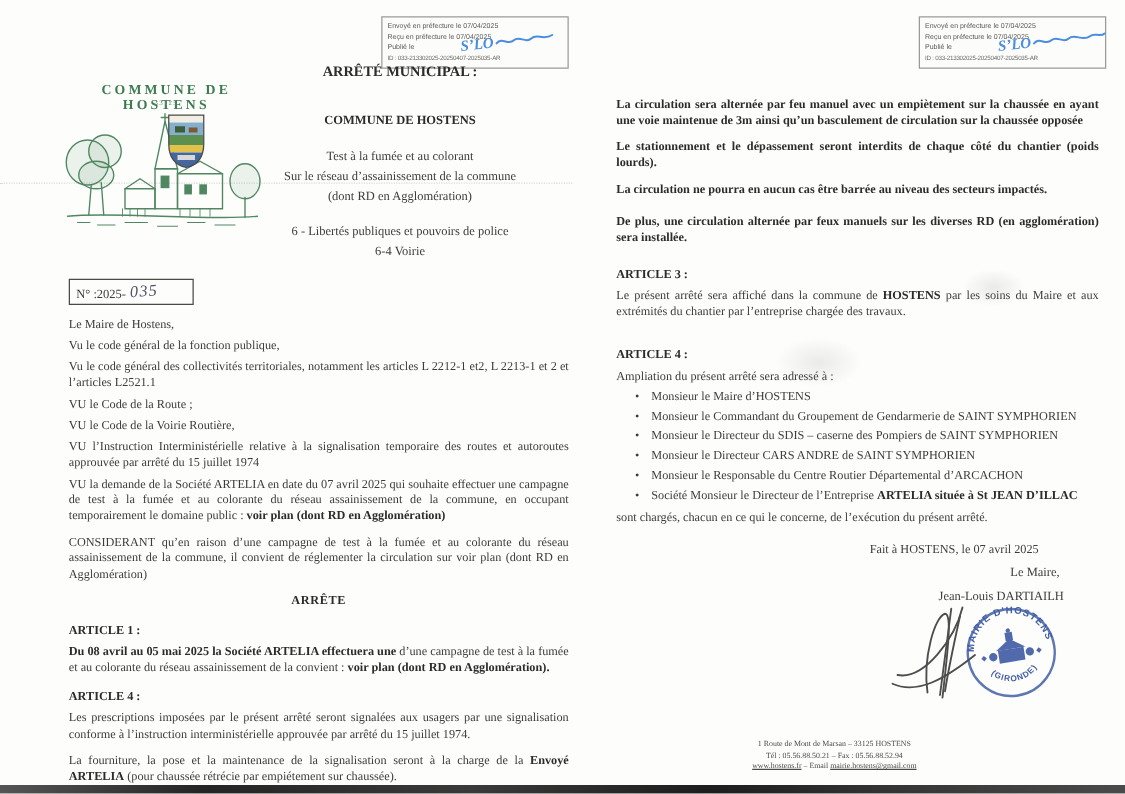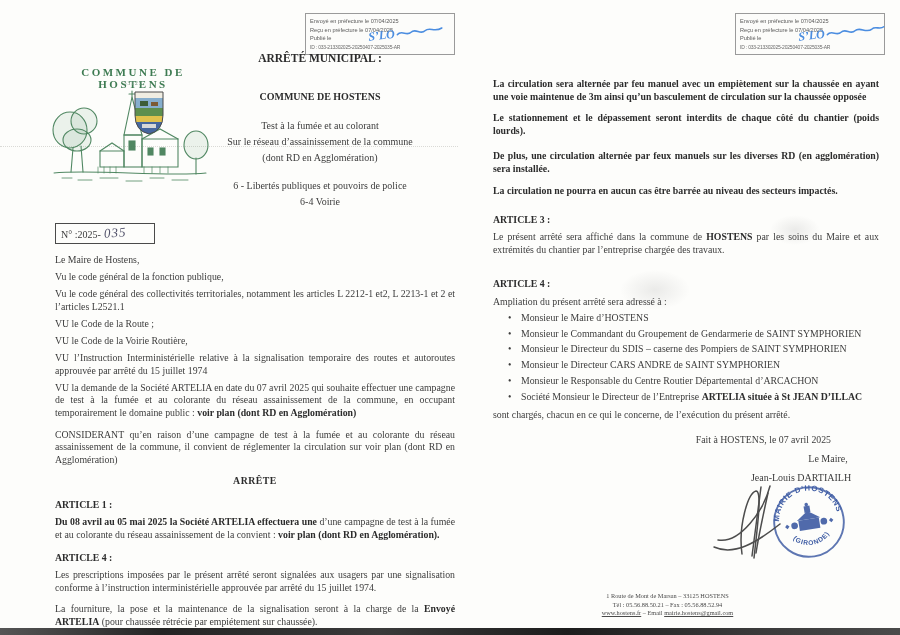--- a/index.html
+++ b/index.html
@@ -181,22 +181,22 @@
     <p class="heading">ARTICLE 1 :</p>
     <p class="mt"><span class="b">Du 08 avril au 05 mai 2025 la Société ARTELIA effectuera une </span><span>d’une campagne de test à la fumée et au colorante du réseau assainissement de la convient : </span><span class="b">voir plan (dont RD en Agglomération).</span></p>
     <p class="heading">ARTICLE 4 :</p>
     <p class="mt">Les prescriptions imposées par le présent arrêté seront signalées aux usagers par une signalisation conforme à l’instruction interministérielle approuvée par arrêté du 15 juillet 1974.</p>
     <p class="mt2"><span>La fourniture, la pose et la maintenance de la signalisation seront à la charge de la </span><span class="b">Envoyé ARTELIA</span><span> (pour chaussée rétrécie par empiétement sur chaussée).</span></p>
   </div>
 
   <div class="col col-right">
     <p class="b">La circulation sera alternée par feu manuel avec un empiètement sur la chaussée en ayant une voie maintenue de 3m ainsi qu’un basculement de circulation sur la chaussée opposée</p>
     <p class="b mt2">Le stationnement et le dépassement seront interdits de chaque côté du chantier (poids lourds).</p>
+    <p class="b mt2">La circulation ne pourra en aucun cas être barrée au niveau des secteurs impactés.</p>
     <p class="b mt3">De plus, une circulation alternée par feux manuels sur les diverses RD (en agglomération) sera installée.</p>
-    <p class="b mt2">La circulation ne pourra en aucun cas être barrée au niveau des secteurs impactés.</p>
     <p class="heading" style="margin-top:17px!important">ARTICLE 3 :</p>
     <p class="mt"><span>Le présent arrêté sera affiché dans la commune de </span><span class="b">HOSTENS</span><span> par les soins du Maire et aux extrémités du chantier par l’entreprise chargée des travaux.</span></p>
     <p class="heading" style="margin-top:22px!important">ARTICLE 4 :</p>
     <p class="mt">Ampliation du présent arrêté sera adressé à :</p>
     <ul class="bullets">
       <li><span>Monsieur le Maire d’HOSTENS</span><span class="b"></span></li>
       <li><span>Monsieur le Commandant du Groupement de Gendarmerie de SAINT SYMPHORIEN</span><span class="b"></span></li>
       <li><span>Monsieur le Directeur du SDIS – caserne des Pompiers de SAINT SYMPHORIEN</span><span class="b"></span></li>
       <li><span>Monsieur le Directeur CARS ANDRE de SAINT SYMPHORIEN</span><span class="b"></span></li>
       <li><span>Monsieur le Responsable du Centre Routier Départemental d’ARCACHON</span><span class="b"></span></li>

